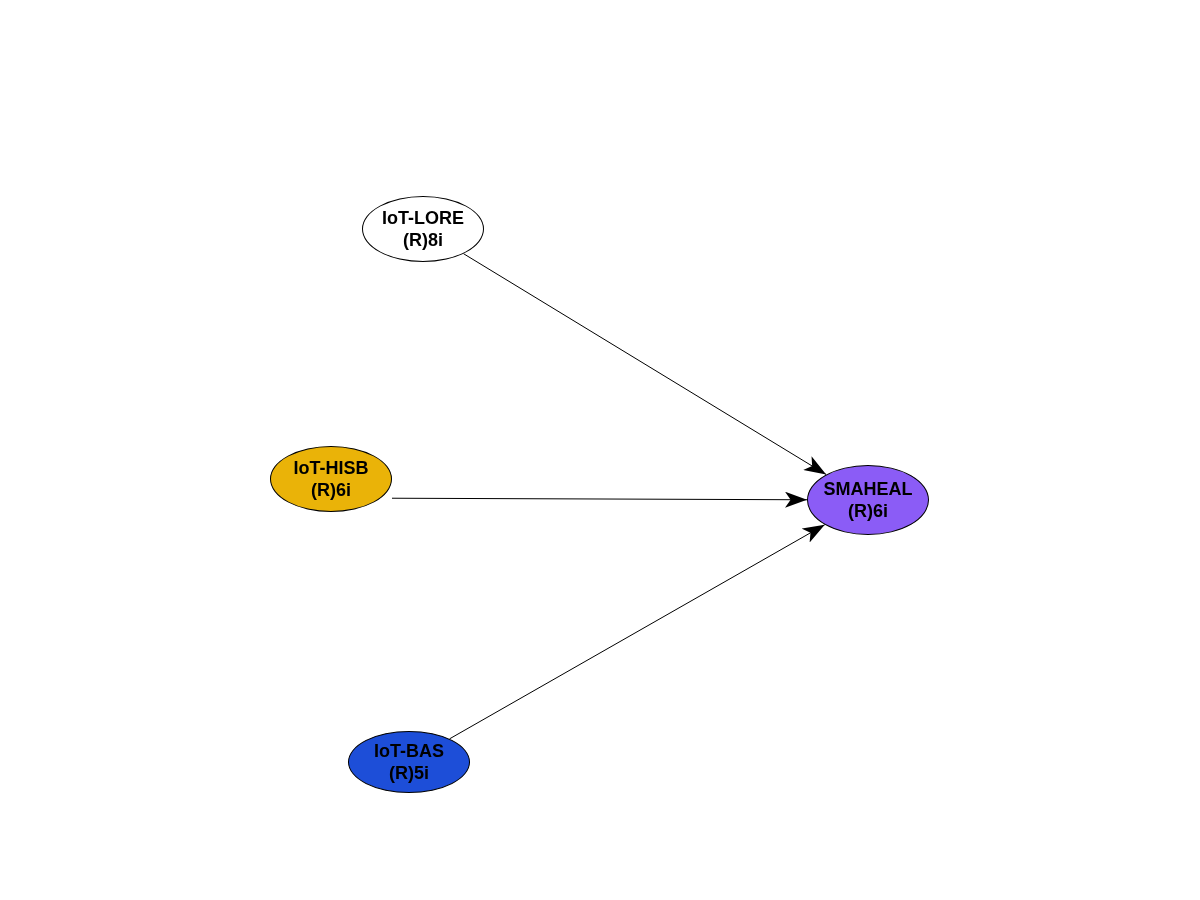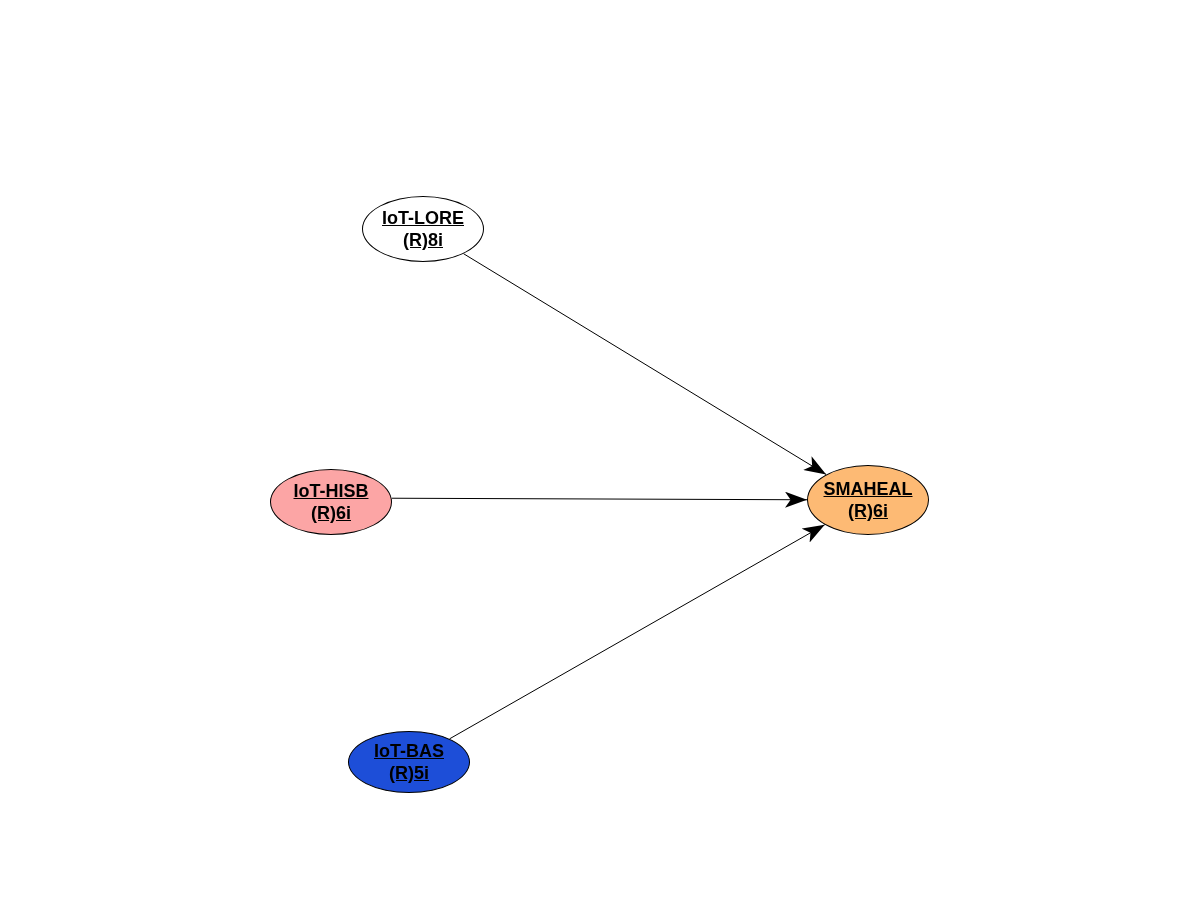--- a/index.html
+++ b/index.html
@@ -27,21 +27,20 @@
     box-sizing: border-box;
     border: 1px solid #000000;
     border-radius: 50%;
     background: #ffffff;
     display: flex;
     flex-direction: column;
     align-items: center;
     justify-content: center;
     z-index: 1;
     text-align: center;
-    text-decoration: underline;
   }
   .node-label {
     font-size: 18px;
     font-weight: bold;
     color: #000000;
     line-height: 22px;
     white-space: nowrap;
   }
 </style>
 </head>
@@ -58,28 +57,28 @@
   <line x1="463.51197997316183" y1="253.67134061286933" x2="826.1693856989889" y2="474.5256258975865" stroke="#000000" stroke-width="1" marker-end="url(#arrowhead)"></line>
       <line x1="391.9985544683269" y1="498.22718269820604" x2="807.001285053228" y2="499.77281670410883" stroke="#000000" stroke-width="1" marker-end="url(#arrowhead)"></line>
       <line x1="449.5624539029343" y1="738.8467038723992" x2="824.7549179156246" y2="524.6845566581837" stroke="#000000" stroke-width="1" marker-end="url(#arrowhead)"></line>
     </svg>
 
   <div class="node" style="left: 362px; top: 196px; width: 122px; height: 66px; border-color: rgb(0, 0, 0); background: rgb(255, 255, 255); color: rgb(0, 0, 0);">
     <div class="node-label">IoT-LORE</div>
     <div class="node-label">(R)8i</div>
   </div>
 
-  <div class="node" style="left: 270px; top: 469px; width: 122px; height: 66px; border-color: rgb(0, 0, 0); background: #fca5a5; color: rgb(0, 0, 0); text-align: center;">
+  <div class="node" style="left: 270px; top: 446px; width: 122px; height: 66px; border-color: rgb(0, 0, 0); background: #eab308; color: rgb(0, 0, 0); text-align: center;">
     <div class="node-label">IoT-HISB</div>
     <div class="node-label">(R)6i</div>
   </div>
 
   <div class="node" style="left: 348px; top: 731px; width: 122px; height: 62px; border-color: rgb(0, 0, 0); background: #1d4ed8; color: rgb(0, 0, 0);">
     <div class="node-label">IoT-BAS</div>
     <div class="node-label">(R)5i</div>
   </div>
 
-  <div class="node" style="left: 807px; top: 465px; width: 122px; height: 70px; border-color: rgb(0, 0, 0); background: #fdba74; color: rgb(0, 0, 0);">
+  <div class="node" style="left: 807px; top: 465px; width: 122px; height: 70px; border-color: rgb(0, 0, 0); background: #8b5cf6; color: rgb(0, 0, 0);">
     <div class="node-label">SMAHEAL</div>
     <div class="node-label">(R)6i</div>
   </div>
 
 </div>
 
 </body></html>

